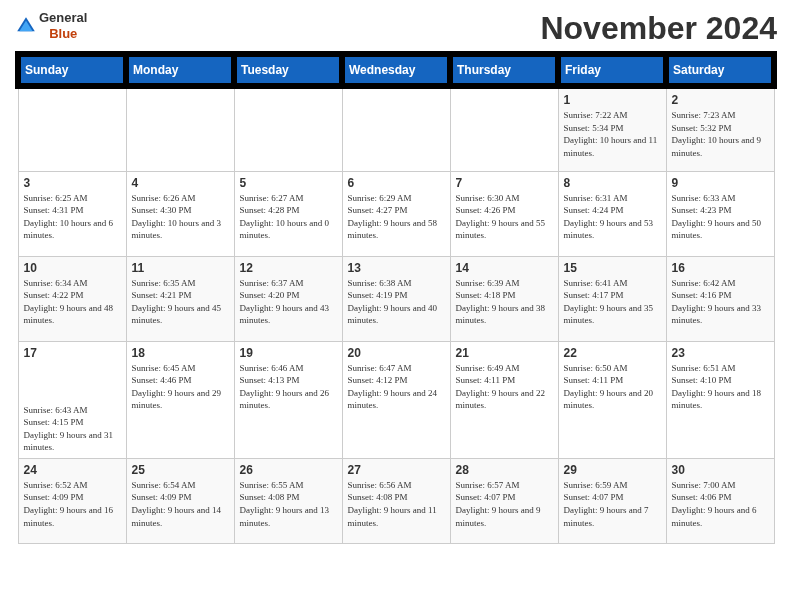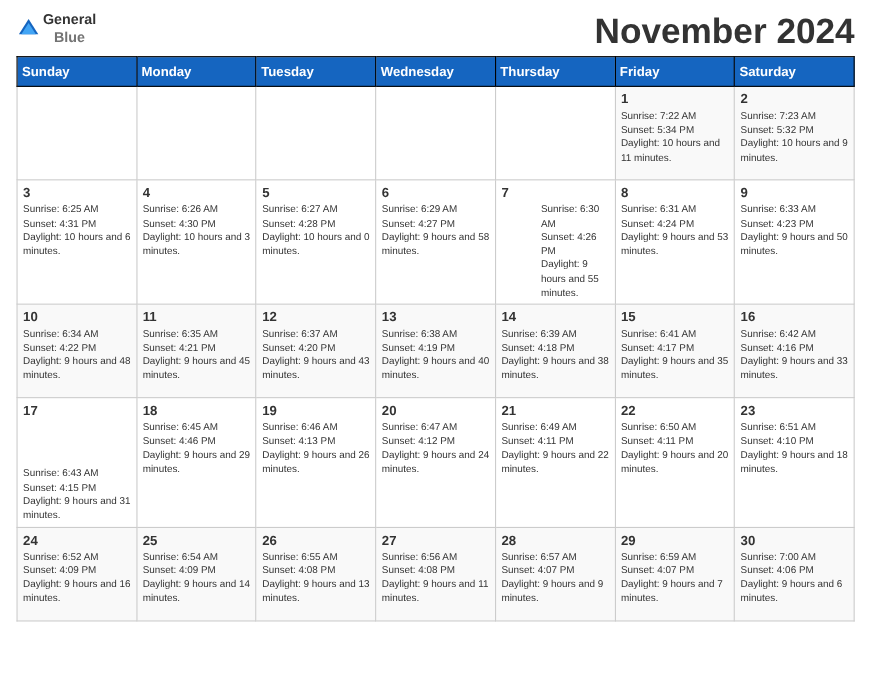--- a/index.html
+++ b/index.html
@@ -21,21 +21,21 @@
       align-items: center;
       gap: 2px;
       text-align: center;
     }
     .logo-text {
       font-size: 13px;
       font-weight: bold;
       line-height: 1.2;
     }
     .logo-general { color: #333; }
-    .logo-blue { color: #737373; }
+    .logo-blue { color: #c2410c; }
     .logo-icon {
       width: 22px;
       height: 22px;
     }
     .title-block {
       text-align: right;
     }
     .month-title {
       font-size: 32px;
       font-weight: bold;
@@ -50,21 +50,21 @@
       border-collapse: collapse;
       table-layout: fixed;
     }
     thead tr th {
       background-color: #1565C0;
       color: #fff;
       font-size: 12px;
       font-weight: bold;
       padding: 6px 4px;
       text-align: left;
-      border: 1px solid #000000;
+      border: 6px solid #000000;
     }
     tbody tr td {
       vertical-align: top;
       border: 1px solid #ccc;
       padding: 4px 4px 4px 5px;
       font-size: 9.5px;
       color: #333;
       height: 85px;
       background: #fff;
     }
@@ -73,20 +73,21 @@
     }
     .day-number {
       font-size: 12px;
       font-weight: bold;
       margin-bottom: 2px;
     }
     .day-info {
       font-size: 9px;
       color: #333;
       line-height: 1.4;
+      font-family: Liberation Serif, serif;
     }
     .empty-cell {
       background: #fff !important;
     }
   </style>
 </head>
 <body>
 
 <div class="header-top">
   <div class="logo">
@@ -156,21 +157,21 @@
 Daylight: 10 hours and 0 minutes.</div>
         </td>
         <td>
           <div class="day-number">6</div>
           <div class="day-info" style="white-space: pre-line;">Sunrise: 6:29 AM
 Sunset: 4:27 PM
 Daylight: 9 hours and 58 minutes.</div>
         </td>
         <td>
           <div class="day-number">7</div>
-          <div class="day-info" style="white-space: pre-line; margin-left: 36px;">Sunrise: 6:30 AM
+          <div class="day-info" style="white-space: pre-line;">Sunrise: 6:30 AM
 Sunset: 4:26 PM
 Daylight: 9 hours and 55 minutes.</div>
         </td>
         <td>
           <div class="day-number">8</div>
           <div class="day-info" style="white-space: pre-line;">Sunrise: 6:31 AM
 Sunset: 4:24 PM
 Daylight: 9 hours and 53 minutes.</div>
         </td>
         <td>

